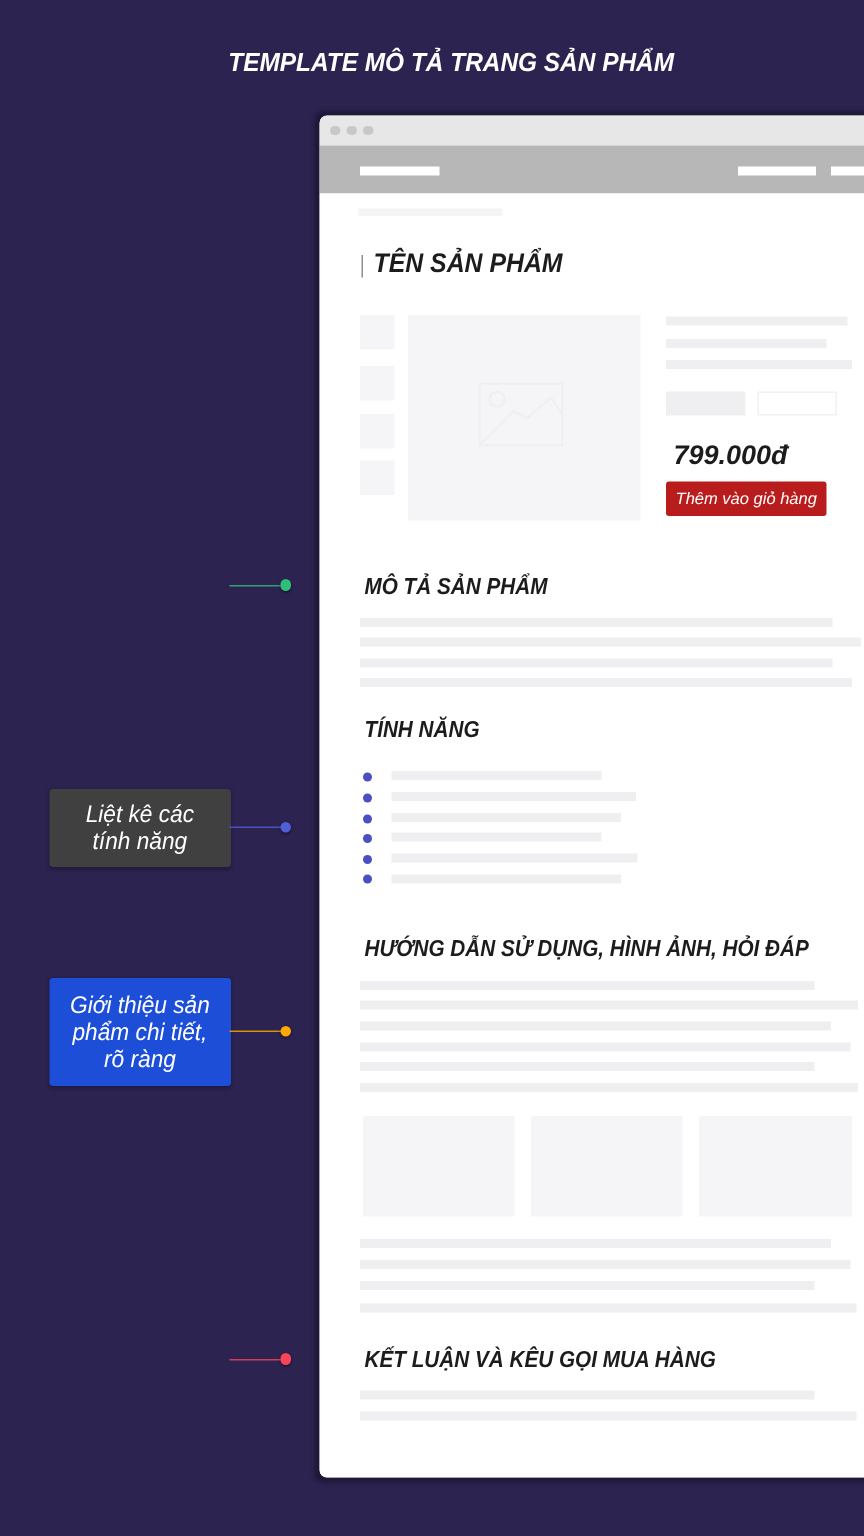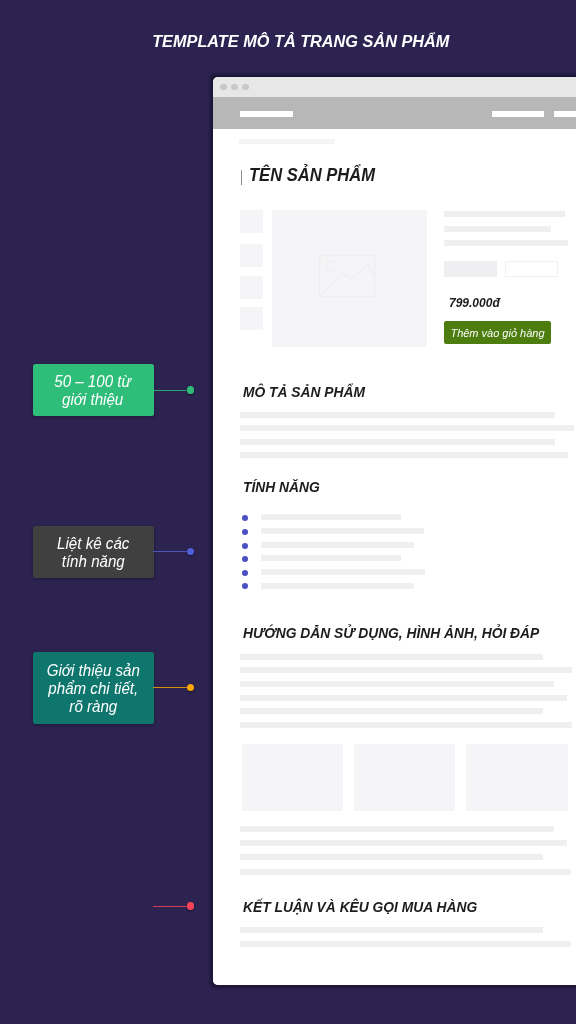--- a/index.html
+++ b/index.html
@@ -60,23 +60,23 @@
   h2.sec.big { font-size:18px; line-height:18px; transform: scaleX(0.92); }
   .tick { position:absolute; width:1.6px; background:#8e8e8e; }
 
   
   .bar { position:absolute; background:#efeff1; height:6px; }
 
   
   .thumb { position:absolute; width:23px; height:23px; background:#f5f5f7; }
   .mainimg { position:absolute; background:#f5f5f7; }
 
-  .price { position:absolute; font-size:12px; font-weight:700; color:#1c1c1c; line-height:14px; white-space:nowrap;}
+  .price { position:absolute; font-size:18px; font-weight:700; color:#1c1c1c; line-height:14px; white-space:nowrap;}
   .cartbtn {
-    position:absolute; background:#4d7c0f; color:#ffffff;
+    position:absolute; background:#b91c1c; color:#ffffff;
     font-size:11px; display:flex; align-items:center; justify-content:center;
     border-radius:2px; white-space:nowrap;
   }
   .swatch { position:absolute; background:#efeff1; }
   .swatch.outline { background:#ffffff; border:1.4px solid #f1f1f3; }
 
   .bullet { position:absolute; width:6px; height:6px; border-radius:50%; background:#4a4fc2; }
 
   .ibox { position:absolute; background:#f5f5f7; }
 
@@ -188,33 +188,30 @@
       <span class="bar" style="left:27px;top:740px;width:331px"></span>
 
       <h2 class="sec" style="left:30px;top:769.5px">KẾT LUẬN VÀ KÊU GỌI MUA HÀNG</h2>
       <span class="bar" style="left:27px;top:798px;width:303px"></span>
       <span class="bar" style="left:27px;top:812px;width:331px"></span>
 
     </div>
 
   </div>
 
-  <div class="callout" style="left:32.5px;top:364px;width:121px;height:52px;background:#2fbe7a">
-    <span><span>50 – 100 từ</span><br><span>giới thiệu</span></span>
-  </div>
   <span class="connector" style="left:153px;top:389.5px;width:35px;background:#2fbe7a"></span>
   <span class="cdot" style="left:186.8px;top:386.2px;background:#2fbe7a"></span>
 
   <div class="callout" style="left:32.5px;top:525.5px;width:121px;height:52px;background:#404040">
     <span><span>Liệt kê các</span><br><span>tính năng</span></span>
   </div>
   <span class="connector" style="left:153px;top:551px;width:35px;background:#4f5fd6"></span>
   <span class="cdot" style="left:186.8px;top:547.7px;background:#4f5fd6"></span>
 
-  <div class="callout" style="left:32.5px;top:651.5px;width:121px;height:72px;background:#0f766e">
+  <div class="callout" style="left:32.5px;top:651.5px;width:121px;height:72px;background:#1d4ed8">
     <span><span>Giới thiệu sản</span><br><span>phẩm chi tiết,</span><br><span>rõ ràng</span></span>
   </div>
   <span class="connector" style="left:153px;top:687px;width:35px;background:#fda703"></span>
   <span class="cdot" style="left:186.8px;top:683.7px;background:#fda703"></span>
 
   <span class="connector" style="left:153px;top:905.5px;width:35px;background:#fb4458"></span>
   <span class="cdot" style="left:186.8px;top:902.2px;background:#fb4458"></span>
 
 </div>
 

